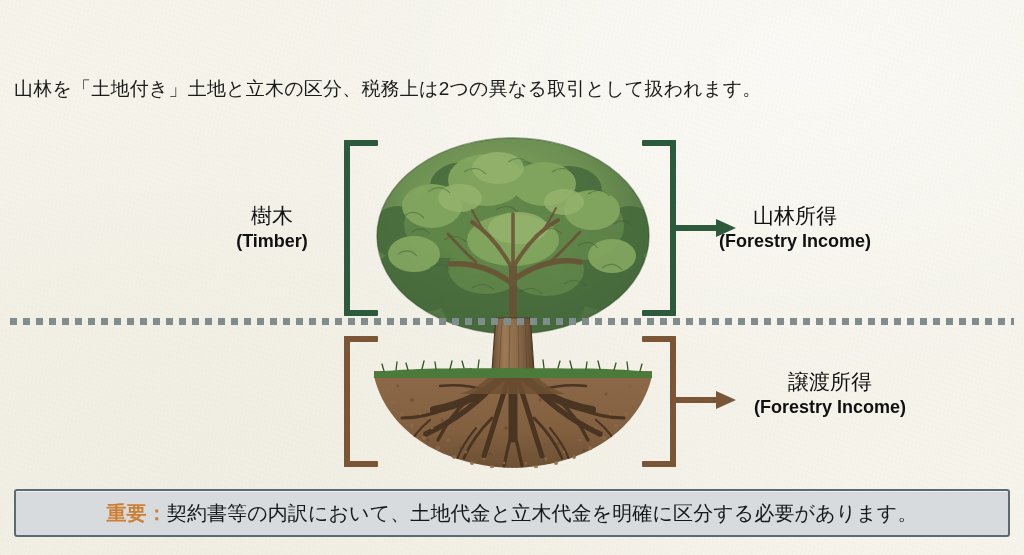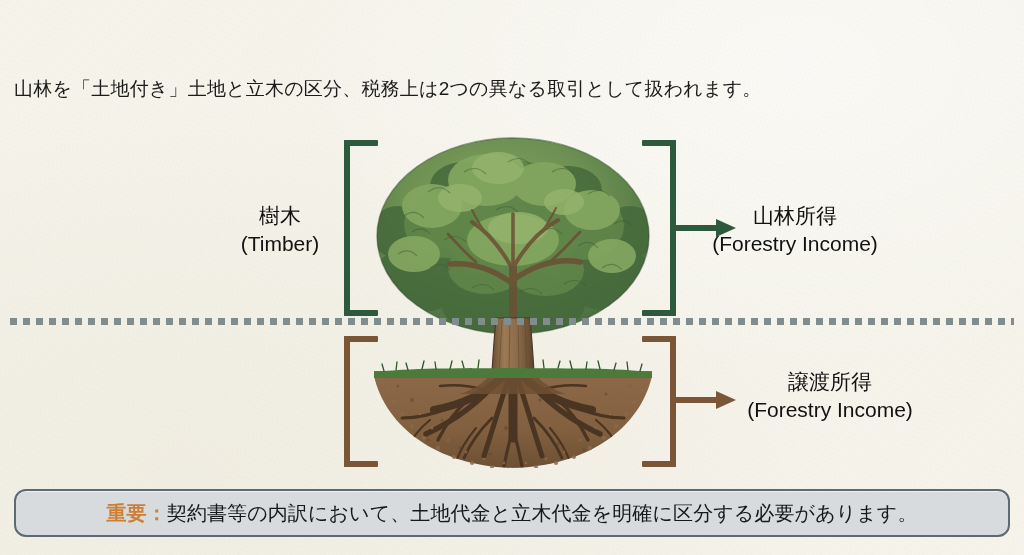--- a/index.html
+++ b/index.html
@@ -72,23 +72,23 @@
 
   
   .side-label {
     position: absolute;
     width: 250px;
     text-align: center;
     color: #111;
     line-height: 1.32;
   }
   .side-label .jp { font-size: 21px; font-weight: 500; display: block; }
-  .side-label .en { font-size: 21px; font-weight: 400; display: block; }
-
-  #label-timber   { left: 155px; top: 202px; }
+  .side-label .en { font-size: 18px; font-weight: 700; display: block; }
+
+  #label-timber   { left: 147px; top: 202px; }
   #label-land     { left: 155px; top: 368px; }
   #label-forestry { left: 670px; top: 202px; }
   #label-transfer { left: 705px; top: 368px; }
 
   
   .bracket {
     position: absolute;
   }
   .bracket .vert {
     position: absolute;
@@ -144,21 +144,21 @@
   
   #note-box {
     position: absolute;
     left: 14px;
     top: 489px;
     width: 996px;
     height: 48px;
     box-sizing: border-box;
     background: #d7dbdd;
     border: 2px solid #5c6a73;
-    border-radius: 12px;
+    border-radius: 3px;
     display: flex;
     align-items: center;
     justify-content: center;
     box-shadow: 0 1px 0 rgba(255,255,255,0.6) inset;
   }
   #note-text {
     font-size: 20px;
     color: #16181a;
     letter-spacing: 0.1px;
     white-space: nowrap;

